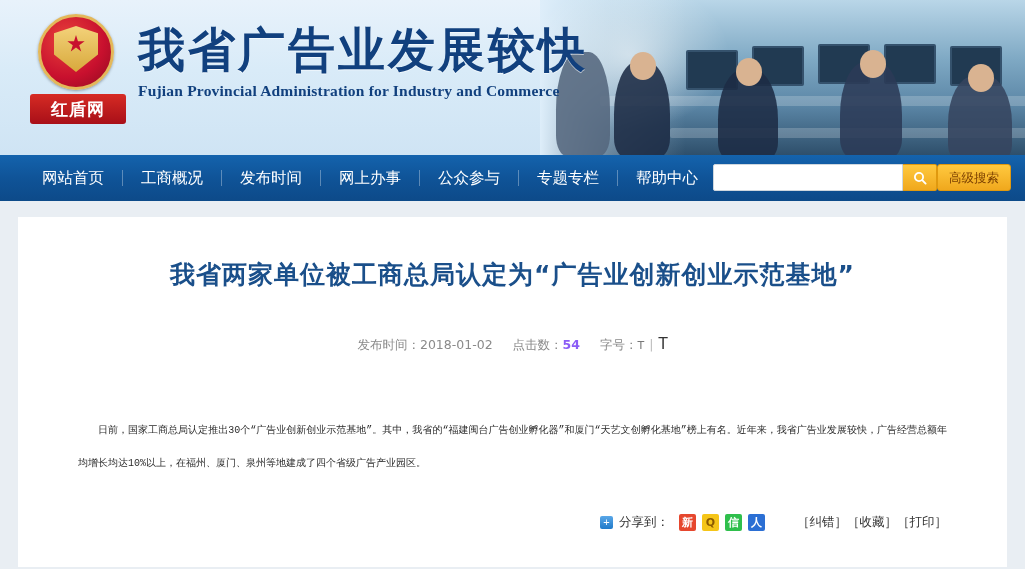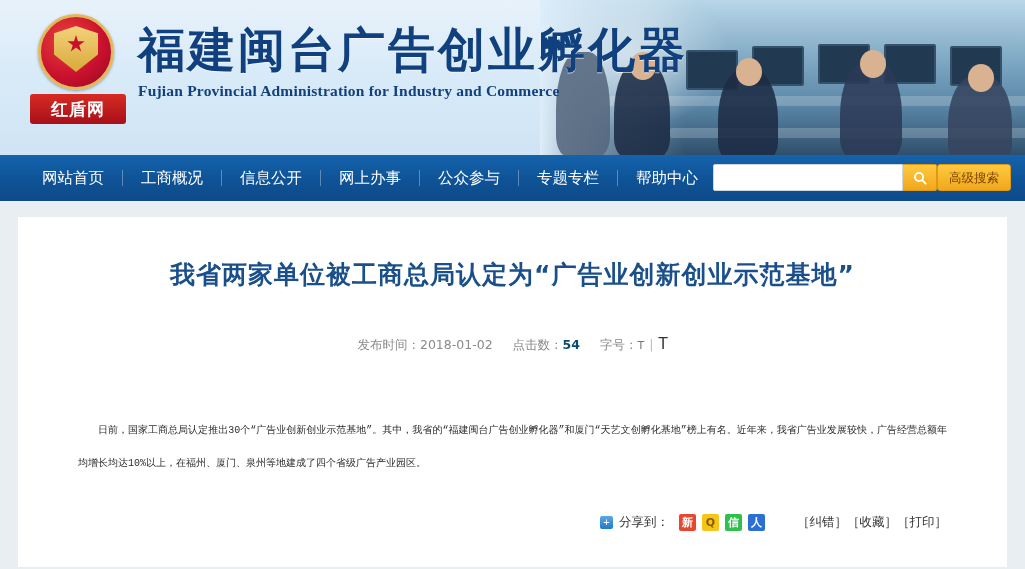--- a/index.html
+++ b/index.html
@@ -223,21 +223,21 @@
     line-height: 36px;
     font-family: "DejaVu Sans", sans-serif;
   }
   .article-meta {
     margin-top: 42px;
     text-align: center;
     font-size: 12.5px;
     color: #8a8a8a;
     font-family: "DejaVu Sans", sans-serif;
   }
-  .article-meta .hits { color: #0c4a6e; font-weight: bold; }
+  .article-meta .hits { color: #8b5cf6; font-weight: bold; }
   .meta-sep { display: inline-block; width: 12px; }
   .fs-small { font-size: 11px; color: #777; cursor: pointer; }
   .fs-div { color: #bbb; margin: 0 5px; }
   .fs-large { font-size: 15px; color: #333; cursor: pointer; }
 
   .article-body {
     margin-top: 60px;
     font-size: 10px;
     color: #2b2b2b;
     line-height: 33px;
@@ -324,32 +324,32 @@
   </div>
 
   <div class="emblem">
     <div class="emblem-circle"></div>
     <div class="emblem-shield"></div>
     <div class="emblem-star"></div>
     <div class="emblem-text">红盾网</div>
   </div>
 
   <div class="title-zone">
-    <div class="site-title-cn">福建闽台广告创业孵化器</div>
+    <div class="site-title-cn">我省广告业发展较快</div>
     <div class="site-title-en">Fujian Provincial Administration for Industry and Commerce</div>
   </div>
 </div>
 
 <div class="navbar">
   <div class="nav-items">
     <div class="nav-item">网站首页</div>
     <div class="nav-sep"></div>
     <div class="nav-item">工商概况</div>
     <div class="nav-sep"></div>
-    <div class="nav-item">信息公开</div>
+    <div class="nav-item">发布时间</div>
     <div class="nav-sep"></div>
     <div class="nav-item">网上办事</div>
     <div class="nav-sep"></div>
     <div class="nav-item">公众参与</div>
     <div class="nav-sep"></div>
     <div class="nav-item">专题专栏</div>
     <div class="nav-sep"></div>
     <div class="nav-item">帮助中心</div>
   </div>
 

